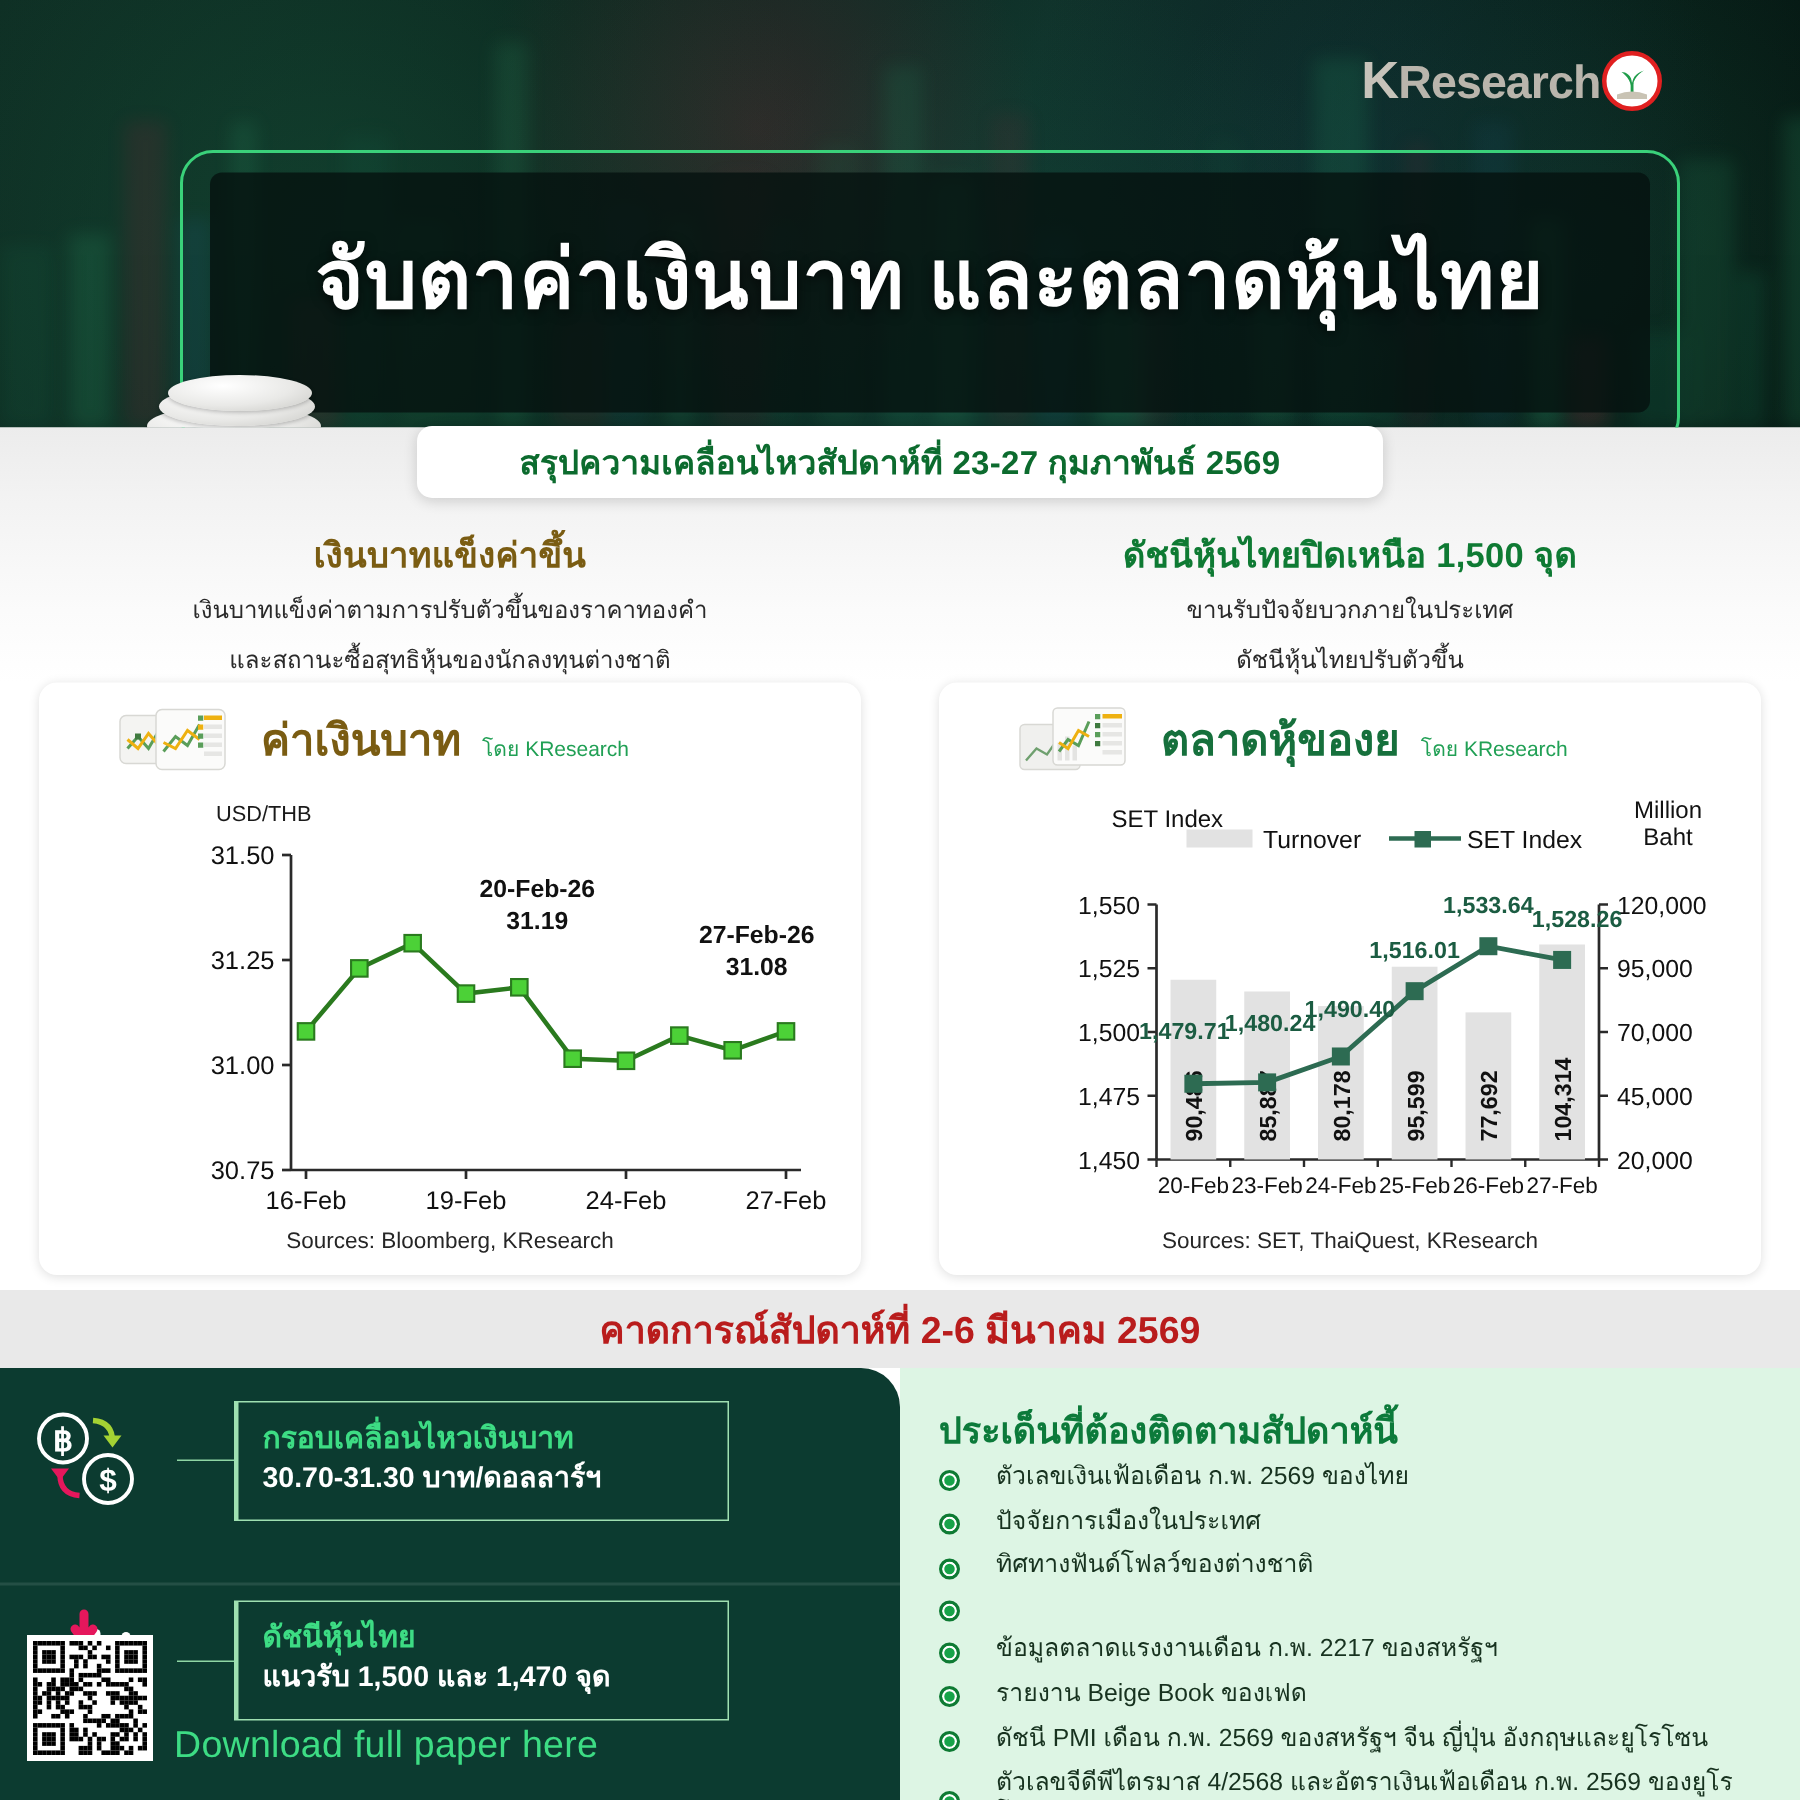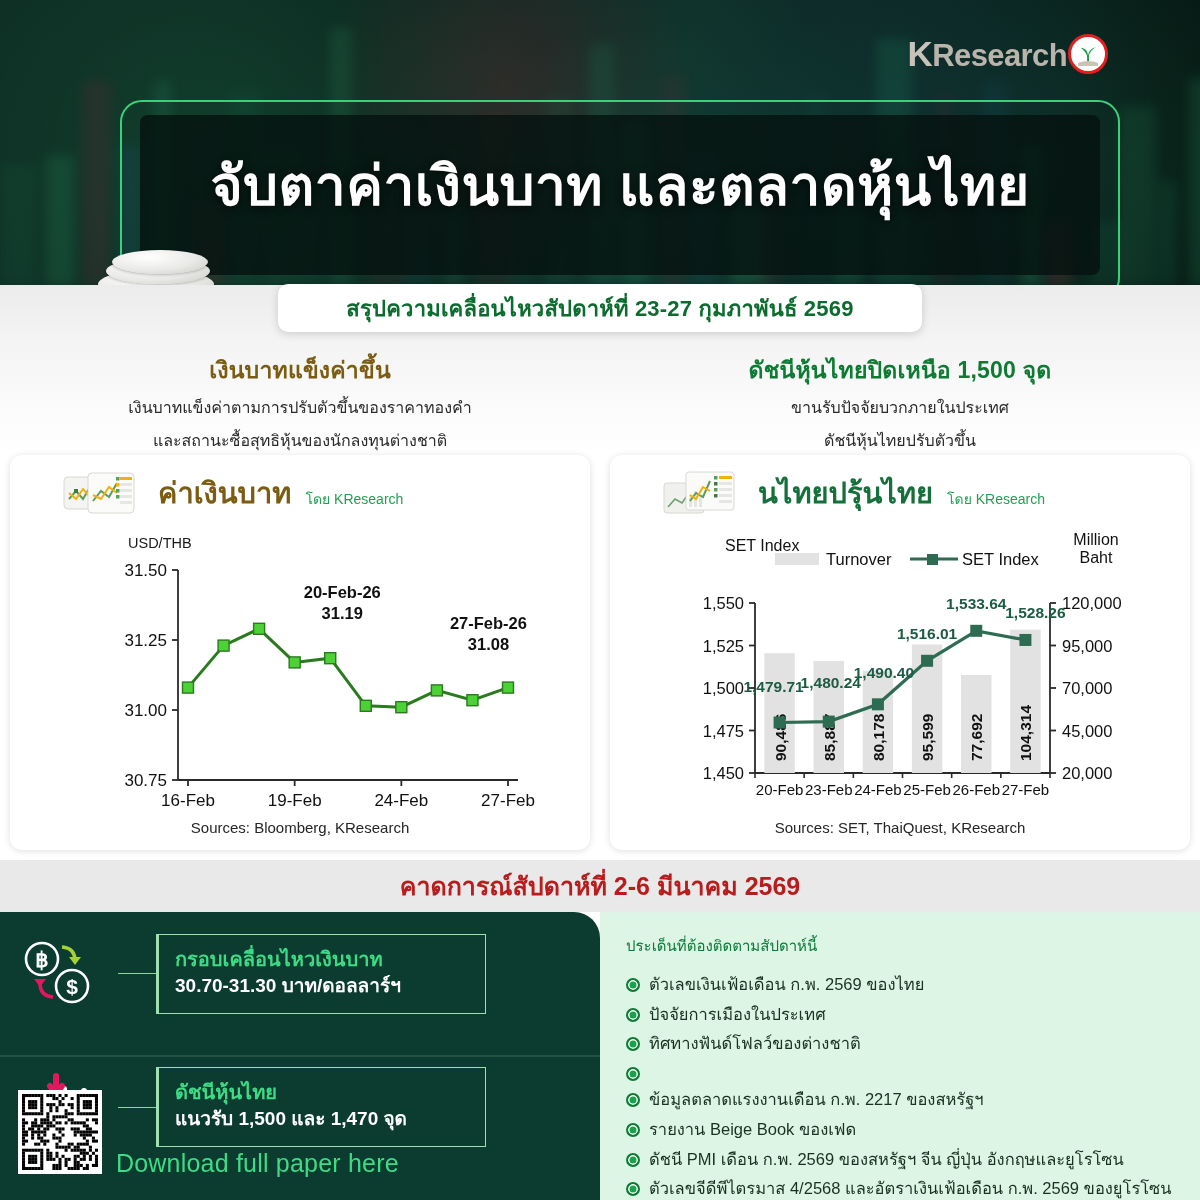--- a/index.html
+++ b/index.html
@@ -85,21 +85,21 @@
 
   .headrow { position: absolute; left: 0; top: 352px; width: 1200px; display: flex; z-index: 5; }
   .headcol { width: 600px; text-align: center; }
   .head-h { font-size: 23px; font-weight: bold; letter-spacing: .2px; }
   .head-h.gold { color: #7a5c12; }
   .head-h.green { color: #0e7a33; }
   .head-p { font-size: 16px; color: #2a2a2a; line-height: 1.55; margin-top: 8px; }
 
   
   .cards { position: absolute; left: 0; top: 455px; width: 1200px; height: 405px; display: flex; }
-  .cardwrap { width: 600px; padding: 0 10px; }
+  .cardwrap { width: 600px; padding: 0 26px; }
   .card {
     width: 100%; height: 395px; background: #ffffff;
     border-radius: 12px; box-shadow: 0 1px 7px rgba(0,0,0,.13);
     position: relative;
   }
   .card-head { position: absolute; left: 0; top: 14px; width: 100%; display:flex; align-items:center; }
   .card-icon {
     width: 74px; height: 48px; margin-left: 52px; position: relative;
   }
   .card-title { font-size: 29px; font-weight: bold; margin-left: 22px; }
@@ -136,23 +136,23 @@
     border: 1px solid #9fe0b1; border-left: 3px solid #9fe0b1;
     padding: 11px 16px 13px 16px; min-width: 330px;
   }
   .fbox .ft { font-size: 20px; font-weight: bold; color: #3ddc84; line-height:1.35; }
   .fbox .fv { font-size: 19px; font-weight: bold; color: #ffffff; line-height: 1.4; }
   .divline { position:absolute; left: 0; top: 143px; width: 600px; height: 2px; background: rgba(255,255,255,.10); }
 
   .qr { position:absolute; left: 18px; bottom: 26px; width: 84px; height: 84px; background:#fff; padding:4px; }
   .dl { position:absolute; left: 116px; bottom: 22px; font-size: 25px; color: #3ddc84; letter-spacing:.2px; }
 
-  .br-title { position:absolute; left: 26px; top: 22px; font-size: 15px; font-weight:normal; color:#0c7a3a; }
+  .br-title { position:absolute; left: 26px; top: 22px; font-size: 24px; font-weight:bold; color:#0c7a3a; }
   .bullets { position:absolute; left: 26px; top: 62px; width: 560px; }
-  .bullet { display:flex; align-items:flex-start; gap: 9px; margin-bottom: 8.5px; }
+  .bullet { display:flex; align-items:center; gap: 24px; margin-bottom: 8.5px; }
   .bdot {
     width: 14px; height: 14px; border-radius: 50%; margin-top: 4px; flex: 0 0 14px;
     background: #17a349; border: 2px solid #0e7a33; box-shadow: inset 0 0 0 1.5px #ffffff;
   }
   .btext { font-size: 16.5px; color: #17321f; line-height: 1.28; }
 </style>
 </head>
 <body>
 
 <div class="hero">
@@ -325,21 +325,21 @@
             <rect x="57" y="13" width="13" height="3" fill="#e6e6e4"></rect>
             <rect x="57" y="19" width="13" height="3" fill="#e6e6e4"></rect>
             <rect x="57" y="25" width="13" height="3" fill="#e6e6e4"></rect>
             <rect x="57" y="31" width="13" height="3" fill="#e6e6e4"></rect>
             <rect x="52" y="7" width="3.5" height="3.5" fill="#5a9e5a"></rect>
             <rect x="52" y="13" width="3.5" height="3.5" fill="#3f7a3f"></rect>
             <rect x="52" y="19" width="3.5" height="3.5" fill="#5a9e5a"></rect>
             <rect x="52" y="25" width="3.5" height="3.5" fill="#3f7a3f"></rect>
           </svg>
         </div>
-        <div class="card-title green">นไทยปรุ้นไทย</div>
+        <div class="card-title green">ตลาดหุ้ของย</div>
         <div class="card-by">โดย KResearch</div>
       </div>
 
       <svg id="svg-set" width="580" height="300" viewBox="0 0 580 300" style="position:absolute; left:0; top:70px;">
           <text x="115" y="26" font-size="16" fill="#111">SET Index</text>
           <text x="486" y="20" font-size="16" fill="#111" text-anchor="middle">Million</text>
           <text x="486" y="38" font-size="16" fill="#111" text-anchor="middle">Baht</text>
           <rect x="165" y="28" width="44" height="12" fill="#e2e2e2"></rect>
           <text x="216" y="40" font-size="16.5" fill="#111">Turnover</text>
           <line x1="300" y1="34" x2="348" y2="34" stroke="#2d6b52" stroke-width="3"></line>

